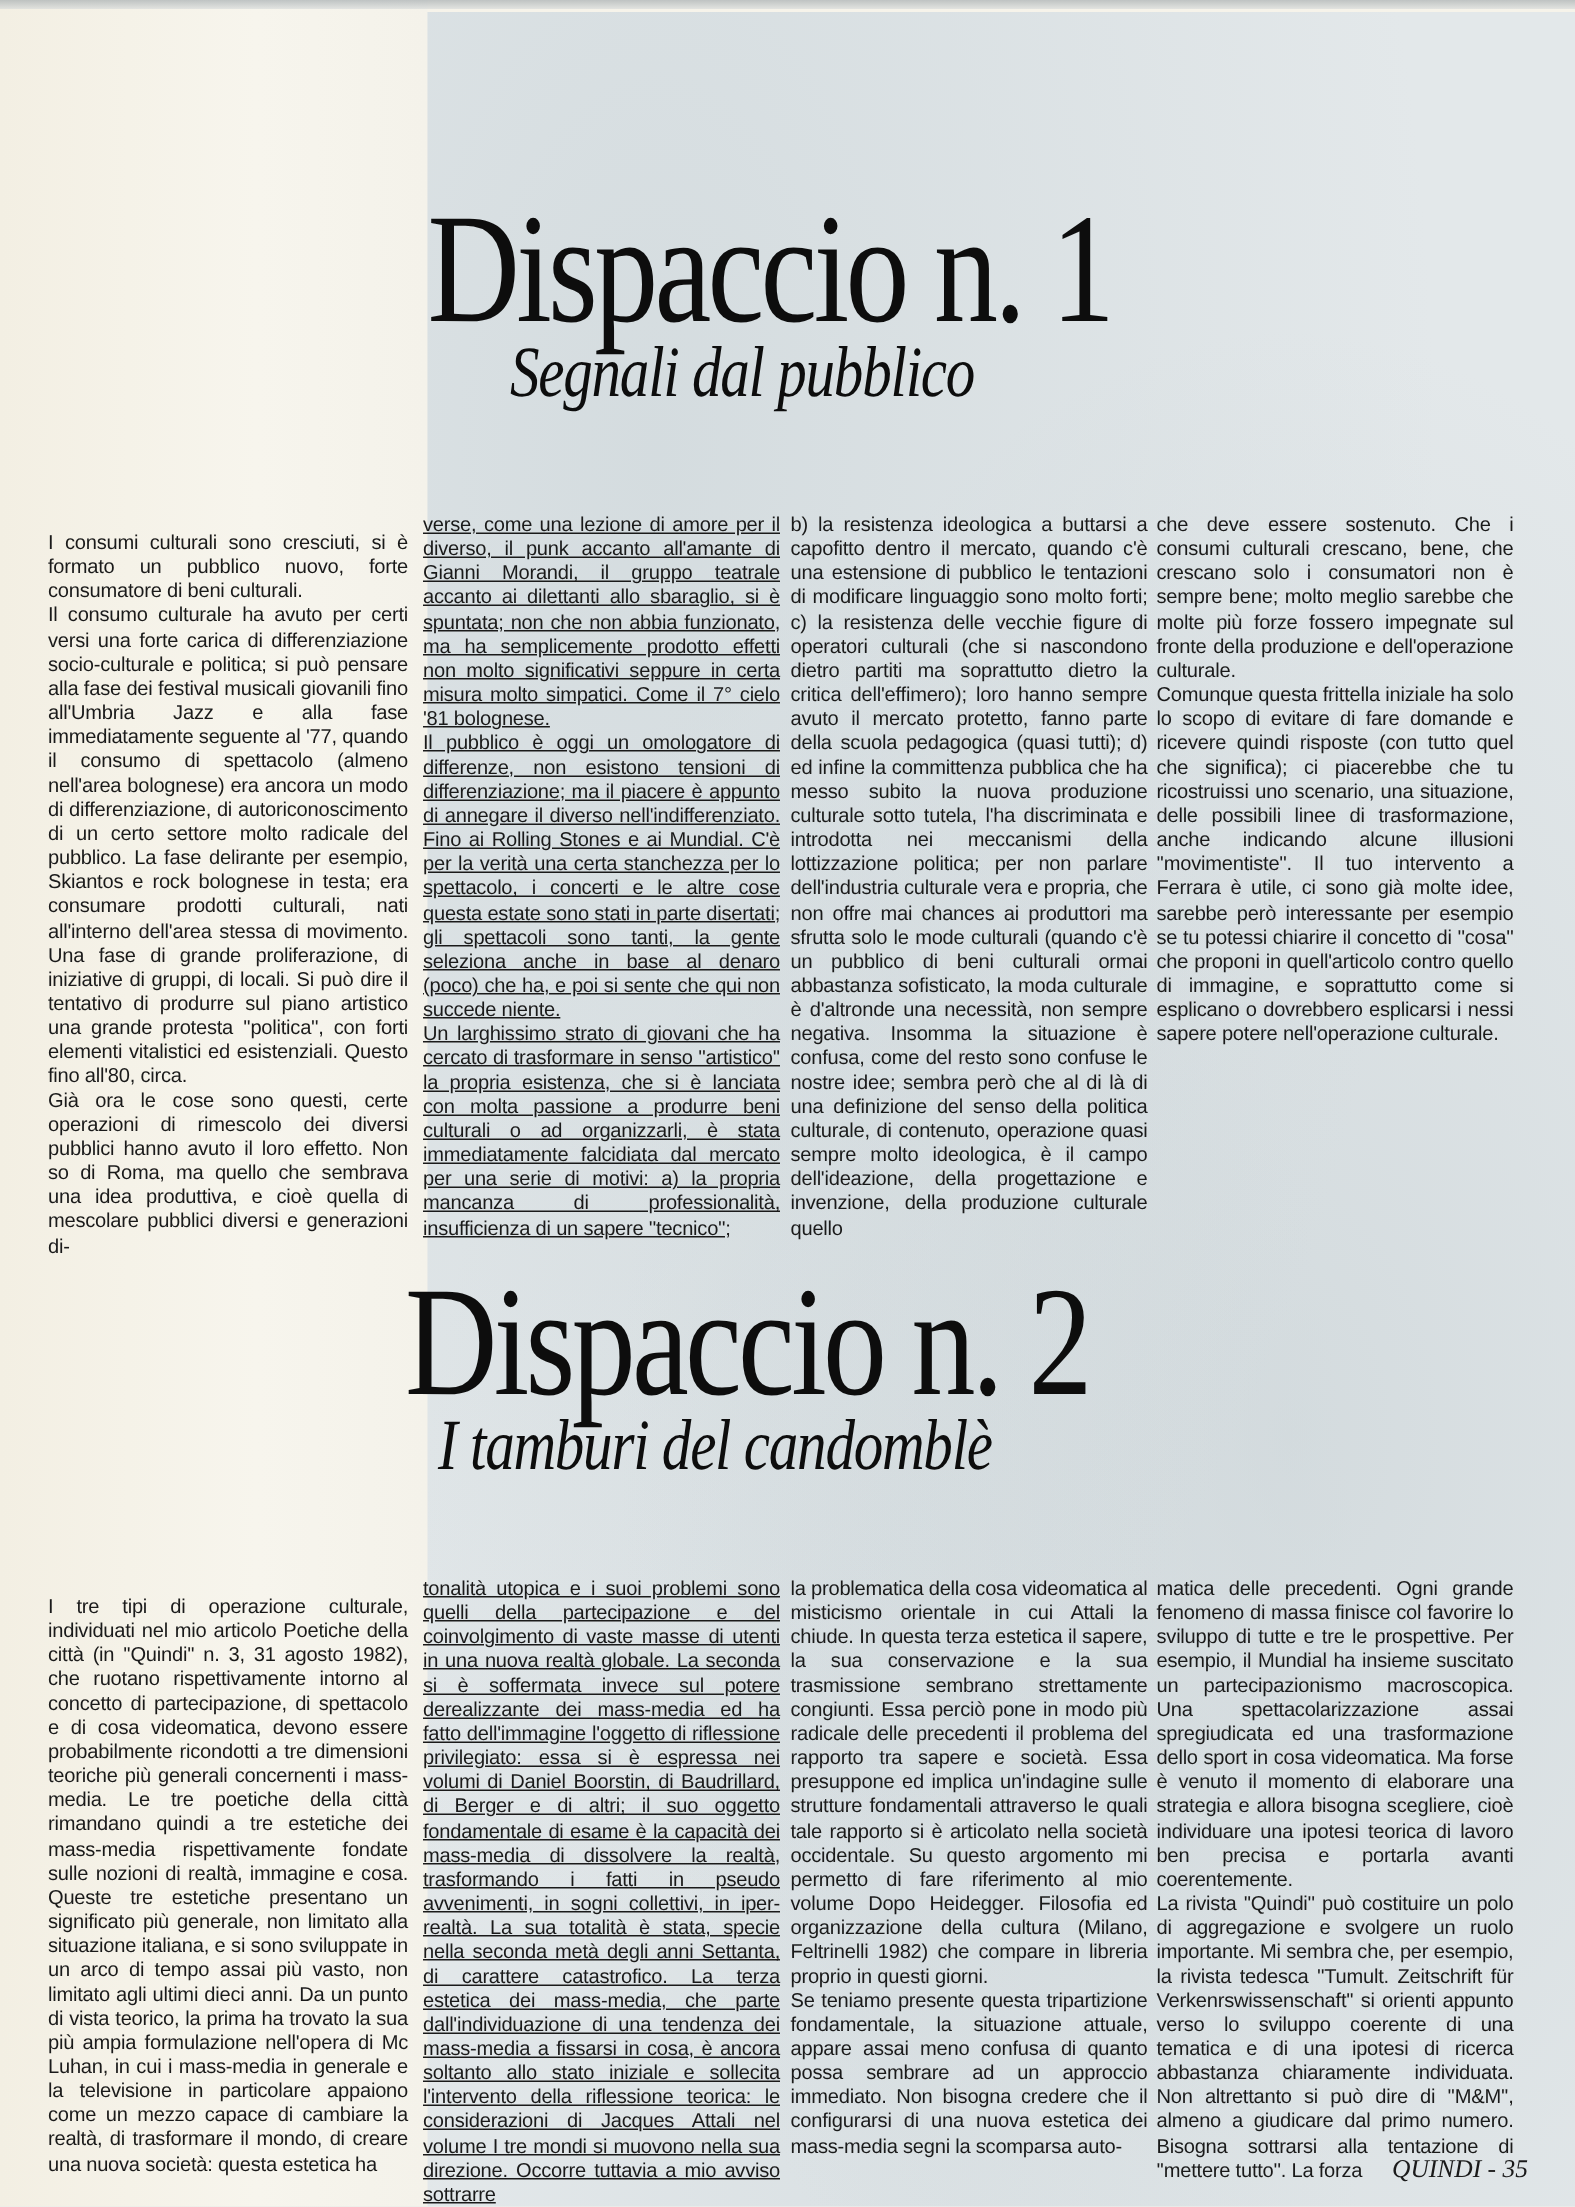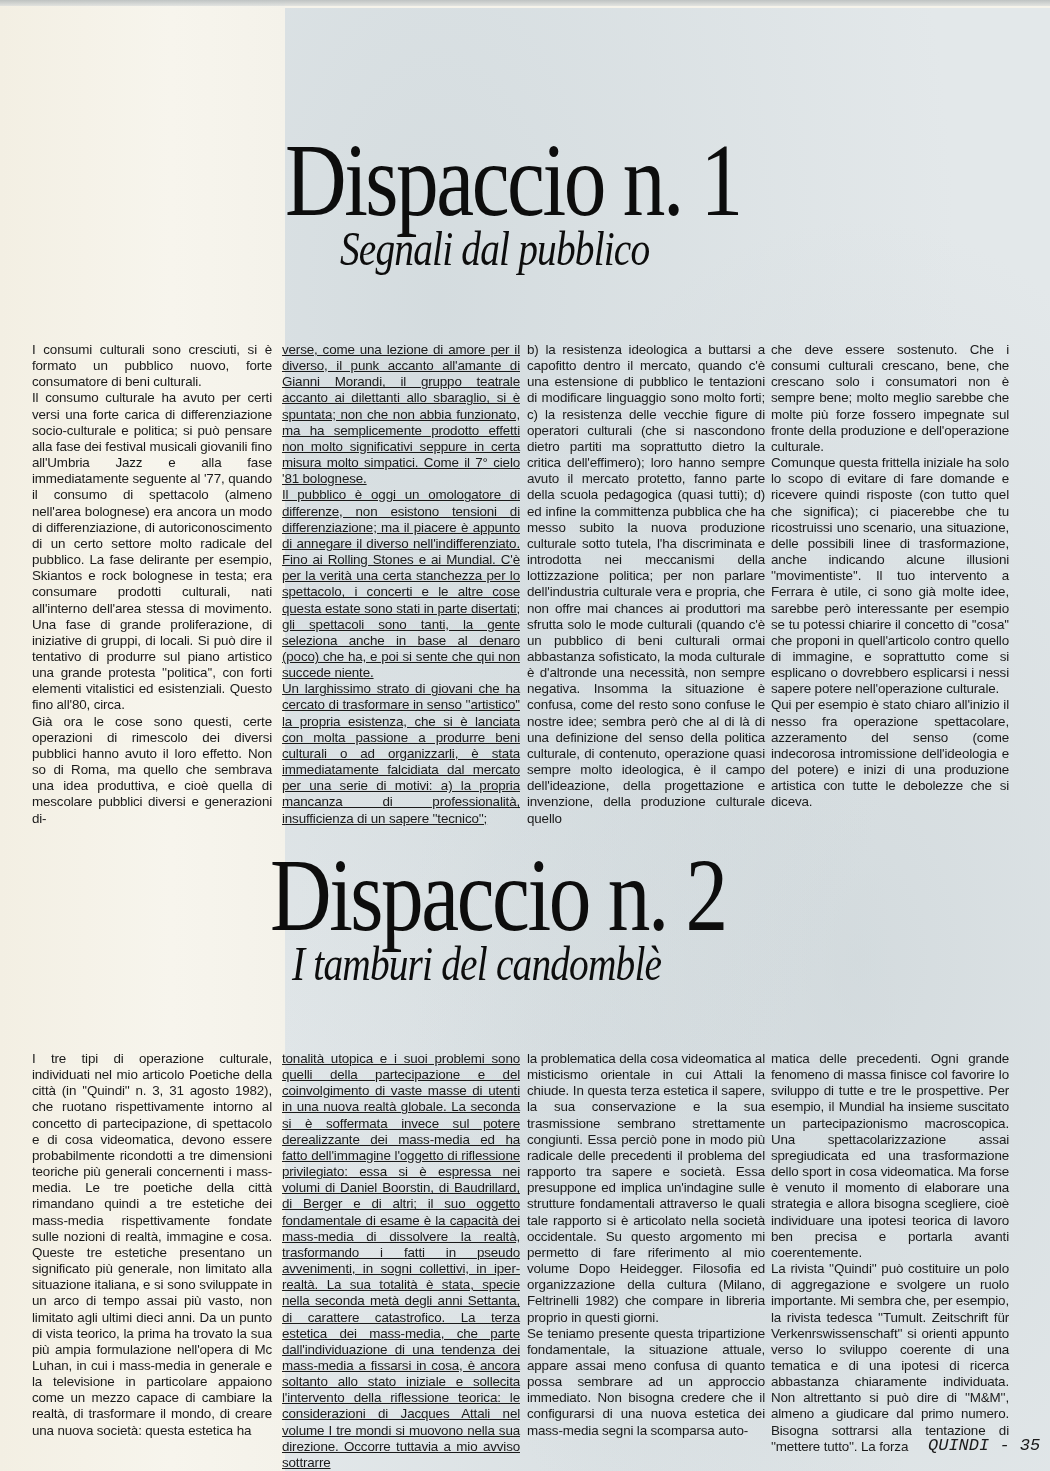--- a/index.html
+++ b/index.html
@@ -41,27 +41,27 @@
 
     .col {
       position: absolute; width: 238px;
       font-size: 13.4px; line-height: 16.15px;
       text-align: justify; hyphens: manual;
       letter-spacing: -0.15px;
     }
     .col p { margin: 0; }
     .sec1 { top: 342px; }
     .sec2 { top: 1051px; }
-    .c1 { left: 32px; width: 240px; }
+    .c1 { left: 32px; width: 240px; margin-top: 12px; }
     .c2 { left: 282px; text-decoration: underline; }
     .c3 { left: 527px; }
     .c4 { left: 771px; }
     .footer {
       position: absolute; left: 928px; top: 1436px;
-      font-family: Liberation Mono, monospace; font-style: italic;
+      font-family: Liberation Serif, serif; font-style: italic;
       font-size: 17px; color: #1a1a1a; white-space: nowrap;
     }
   </style>
 </head>
 <body>
 
 <div class="left-paper"></div>
 <div class="photo-panel"></div>
 <div class="top-edge"></div>
 
@@ -78,21 +78,20 @@
     <p>verse, come una lezione di amore per il diverso, il punk accanto all'amante di Gianni Morandi, il gruppo teatrale accanto ai dilettanti allo sbaraglio, si è spuntata; non che non abbia funzionato, ma ha semplicemente prodotto effetti non molto significativi seppure in certa misura molto simpatici. Come il 7° cielo '81 bolognese.</p>
     <p>Il pubblico è oggi un omologatore di differenze, non esistono tensioni di differenziazione; ma il piacere è appunto di annegare il diverso nell'indifferenziato. Fino ai Rolling Stones e ai Mundial. C'è per la verità una certa stanchezza per lo spettacolo, i concerti e le altre cose questa estate sono stati in parte disertati; gli spettacoli sono tanti, la gente seleziona anche in base al denaro (poco) che ha, e poi si sente che qui non succede niente.</p>
     <p>Un larghissimo strato di giovani che ha cercato di trasformare in senso ''artistico'' la propria esistenza, che si è lanciata con molta passione a produrre beni culturali o ad organizzarli, è stata immediatamente falcidiata dal mercato per una serie di motivi: a) la propria mancanza di professionalità, insufficienza di un sapere ''tecnico'';</p>
   </div>
   <div class="col sec1 c3">
     <p>b) la resistenza ideologica a buttarsi a capofitto dentro il mercato, quando c'è una estensione di pubblico le tentazioni di modificare linguaggio sono molto forti; c) la resistenza delle vecchie figure di operatori culturali (che si nascondono dietro partiti ma soprattutto dietro la critica dell'effimero); loro hanno sempre avuto il mercato protetto, fanno parte della scuola pedagogica (quasi tutti); d) ed infine la committenza pubblica che ha messo subito la nuova produzione culturale sotto tutela, l'ha discriminata e introdotta nei meccanismi della lottizzazione politica; per non parlare dell'industria culturale vera e propria, che non offre mai chances ai produttori ma sfrutta solo le mode culturali (quando c'è un pubblico di beni culturali ormai abbastanza sofisticato, la moda culturale è d'altronde una necessità, non sempre negativa. Insomma la situazione è confusa, come del resto sono confuse le nostre idee; sembra però che al di là di una definizione del senso della politica culturale, di contenuto, operazione quasi sempre molto ideologica, è il campo dell'ideazione, della progettazione e invenzione, della produzione culturale quello</p>
   </div>
   <div class="col sec1 c4">
     <p>che deve essere sostenuto. Che i consumi culturali crescano, bene, che crescano solo i consumatori non è sempre bene; molto meglio sarebbe che molte più forze fossero impegnate sul fronte della produzione e dell'operazione culturale.</p>
     <p>Comunque questa frittella iniziale ha solo lo scopo di evitare di fare domande e ricevere quindi risposte (con tutto quel che significa); ci piacerebbe che tu ricostruissi uno scenario, una situazione, delle possibili linee di trasformazione, anche indicando alcune illusioni ''movimentiste''. Il tuo intervento a Ferrara è utile, ci sono già molte idee, sarebbe però interessante per esempio se tu potessi chiarire il concetto di ''cosa'' che proponi in quell'articolo contro quello di immagine, e soprattutto come si esplicano o dovrebbero esplicarsi i nessi sapere potere nell'operazione culturale.</p>
-    <p>Qui per esempio è stato chiaro all'inizio il nesso fra operazione spettacolare, azzeramento del senso (come indecorosa intromissione dell'ideologia e del potere) e inizi di una produzione artistica con tutte le debolezze che si diceva.</p>
   </div>
 </div>
 
 <div>
   <div class="title t2">Dispaccio n. 2</div>
   <div class="subtitle s2">I tamburi del candomblè</div>
 
   <div class="col sec2 c1">
     <p>I tre tipi di operazione culturale, individuati nel mio articolo Poetiche della città (in ''Quindi'' n. 3, 31 agosto 1982), che ruotano rispettivamente intorno al concetto di partecipazione, di spettacolo e di cosa videomatica, devono essere probabilmente ricondotti a tre dimensioni teoriche più generali concernenti i mass-media. Le tre poetiche della città rimandano quindi a tre estetiche dei mass-media rispettivamente fondate sulle nozioni di realtà, immagine e cosa. Queste tre estetiche presentano un significato più generale, non limitato alla situazione italiana, e si sono sviluppate in un arco di tempo assai più vasto, non limitato agli ultimi dieci anni. Da un punto di vista teorico, la prima ha trovato la sua più ampia formulazione nell'opera di Mc Luhan, in cui i mass-media in generale e la televisione in particolare appaiono come un mezzo capace di cambiare la realtà, di trasformare il mondo, di creare una nuova società: questa estetica ha</p>
   </div>

